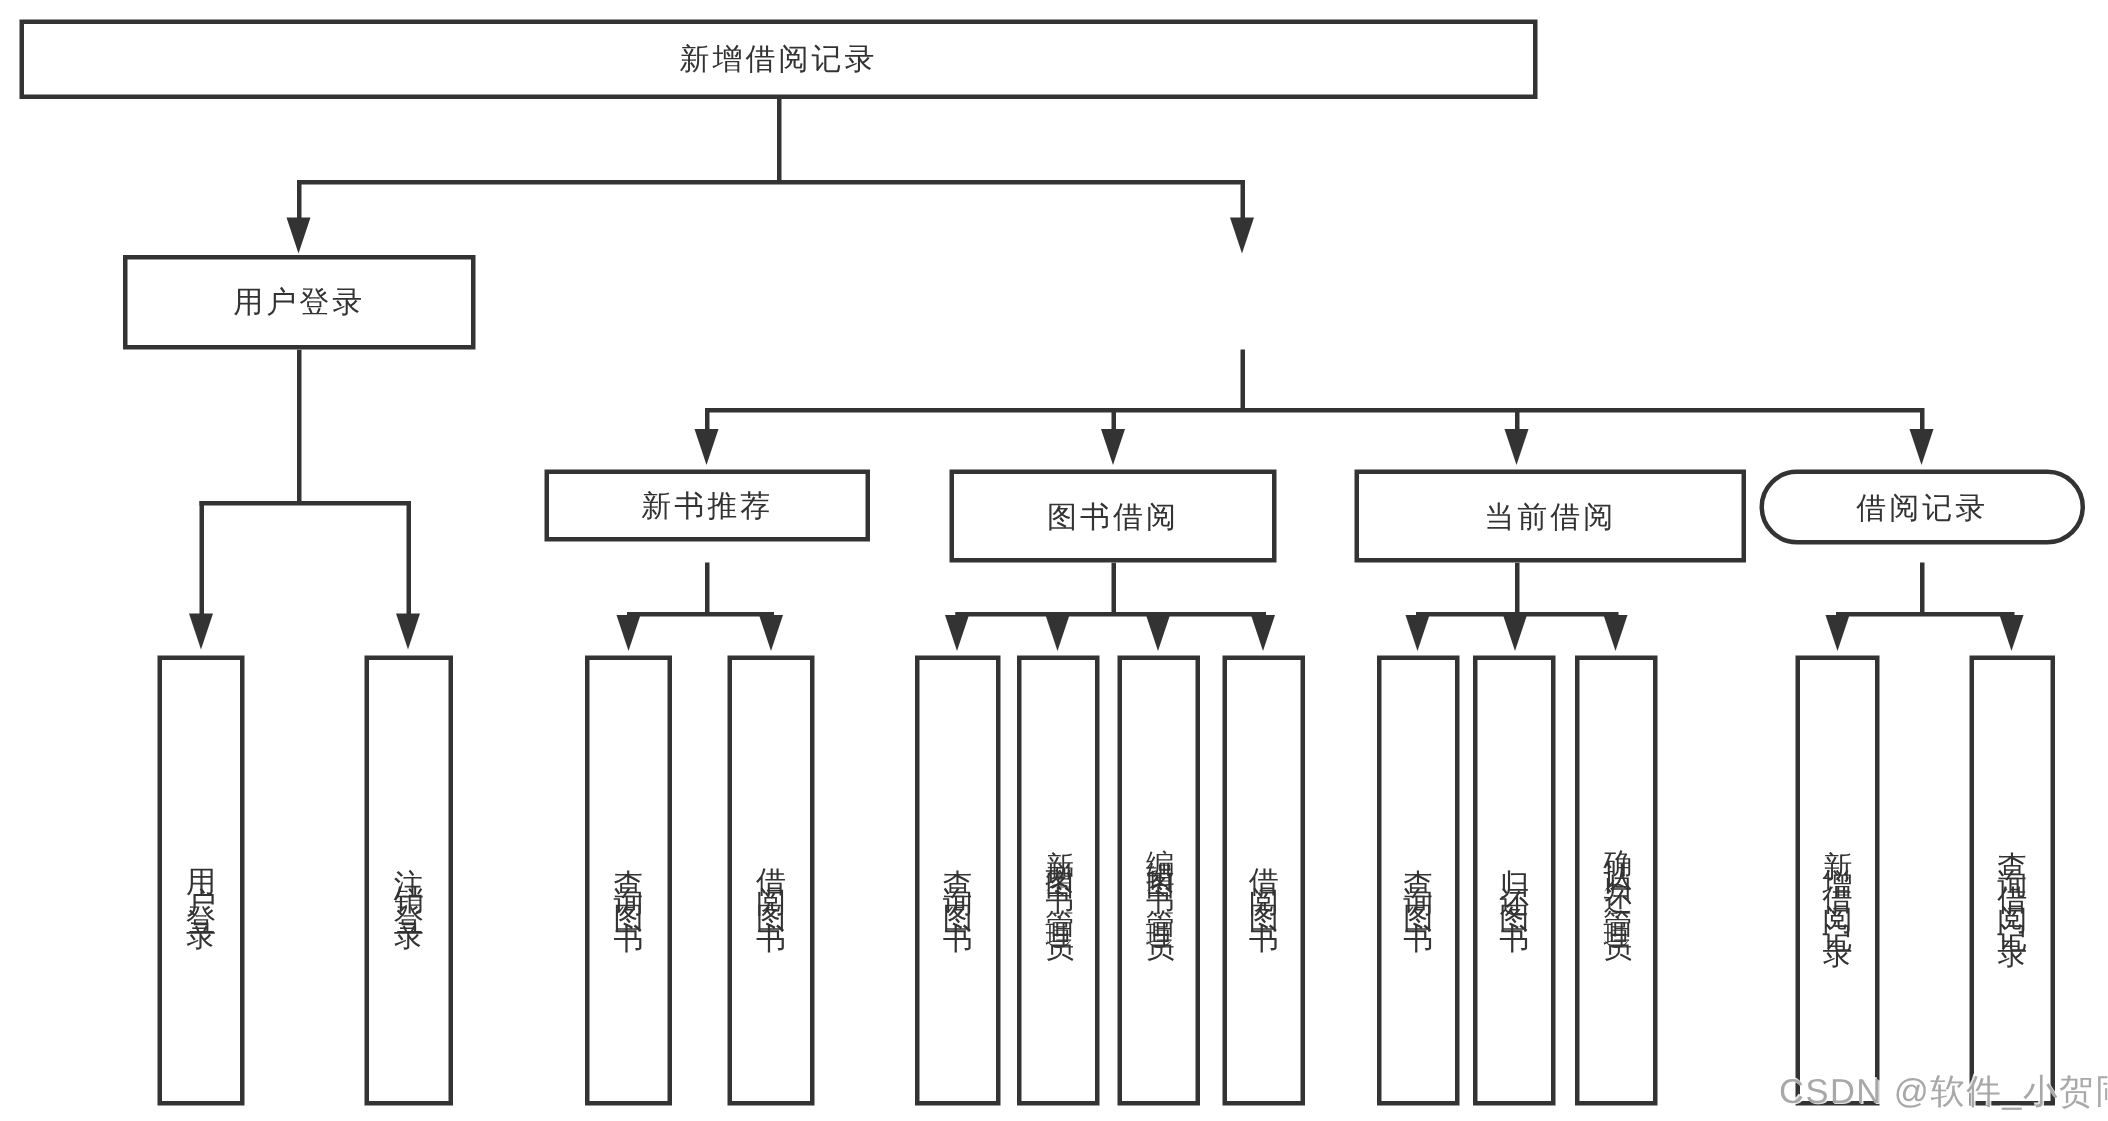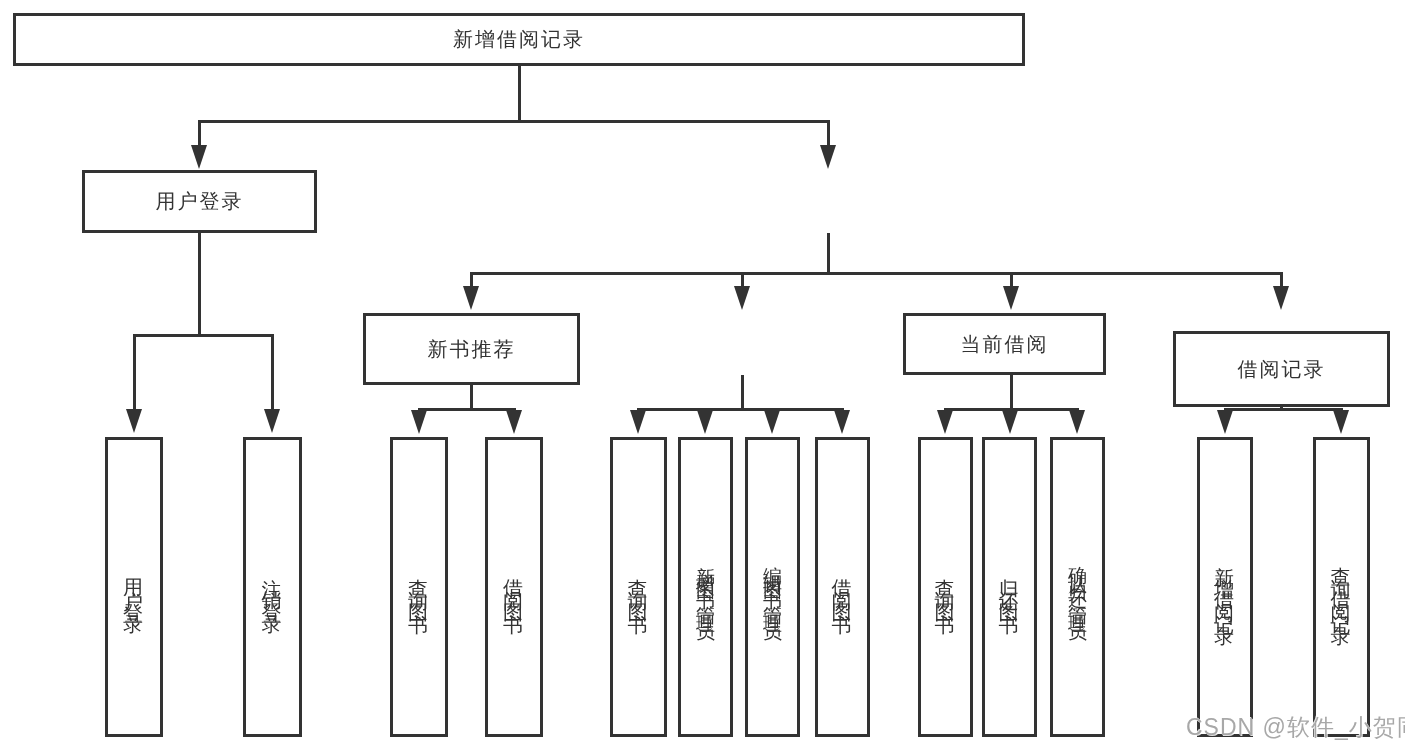--- a/index.html
+++ b/index.html
@@ -113,23 +113,24 @@
     <div class="line" style="left: 1076px; top: 408px; width: 3px; height: 3px;"></div>
     <div class="arrowhead" style="left: 1069px; top: 410px;"></div>
     <div class="line" style="left: 1224px; top: 408px; width: 3px; height: 3px;"></div>
     <div class="arrowhead" style="left: 1217px; top: 410px;"></div>
     <div class="line" style="left: 1340px; top: 408px; width: 3px; height: 3px;"></div>
     <div class="arrowhead" style="left: 1333px; top: 410px;"></div>
     <div class="node" style="left: 13px; top: 13px; width: 1012px; height: 53px;">新增借阅记录</div>
     <div class="node" style="left: 82px; top: 170px; width: 235px; height: 63px;">用户登录</div>
     <div class="node vertical" style="left: 105px; top: 437px; width: 58px; height: 300px;">用户登录</div>
     <div class="node vertical" style="left: 243px; top: 437px; width: 59px; height: 300px;">注销登录</div>
-    <div class="node" style="left: 363px; top: 313px; width: 217px; height: 72px;">新书推荐</div>
-    <div class="node" style="left: 903px; top: 313px; width: 203px; height: 62px;">当前借阅</div>
-    <div class="node" style="left: 1173px; top: 331px; width: 217px; height: 76px;">借阅记录</div>
+    <div class="node" style="left: 363px; top: 313px; width: 217px; height: 48px;">新书推荐</div>
+    <div class="node" style="left: 633px; top: 313px; width: 218px; height: 62px;">图书借阅</div>
+    <div class="node" style="left: 903px; top: 313px; width: 261px; height: 62px;">当前借阅</div>
+    <div class="node" style="left: 1173px; top: 313px; width: 217px; height: 50px; border-radius: 25px;">借阅记录</div>
     <div class="node vertical" style="left: 390px; top: 437px; width: 58px; height: 300px;">查询图书</div>
     <div class="node vertical" style="left: 485px; top: 437px; width: 58px; height: 300px;">借阅图书</div>
     <div class="node vertical" style="left: 610px; top: 437px; width: 57px; height: 300px;">查询图书</div>
     <div class="node vertical tight" style="left: 678px; top: 437px; width: 55px; height: 300px;">新增图书（管理员）</div>
     <div class="node vertical tight" style="left: 745px; top: 437px; width: 55px; height: 300px;">编辑图书（管理员）</div>
     <div class="node vertical" style="left: 815px; top: 437px; width: 55px; height: 300px;">借阅图书</div>
     <div class="node vertical" style="left: 918px; top: 437px; width: 55px; height: 300px;">查询图书</div>
     <div class="node vertical" style="left: 982px; top: 437px; width: 55px; height: 300px;">归还图书</div>
     <div class="node vertical tight" style="left: 1050px; top: 437px; width: 55px; height: 300px;">确认归还（管理员）</div>
     <div class="node vertical" style="left: 1197px; top: 437px; width: 56px; height: 300px;">新增借阅记录</div>

